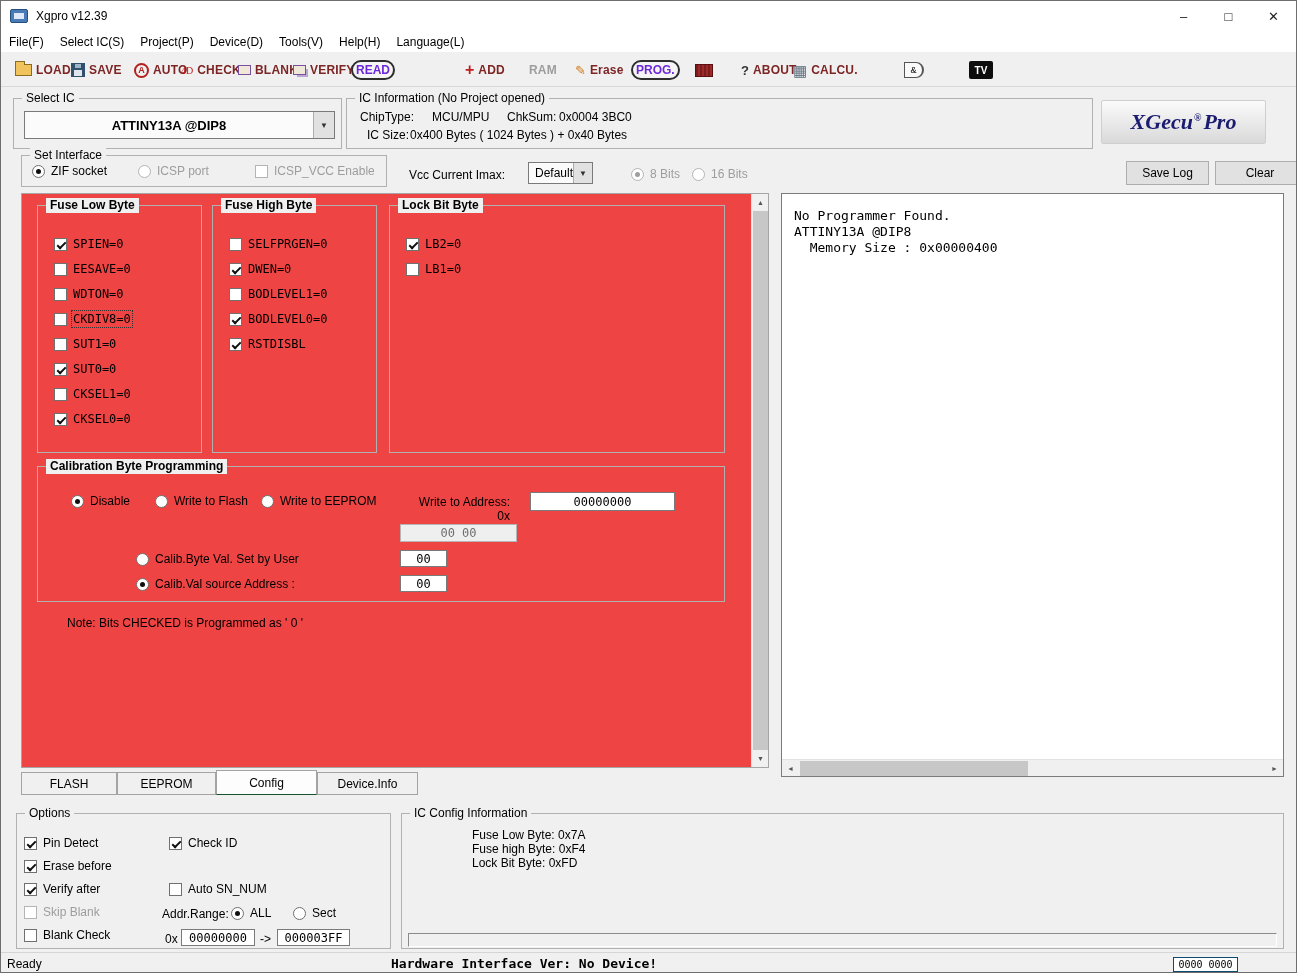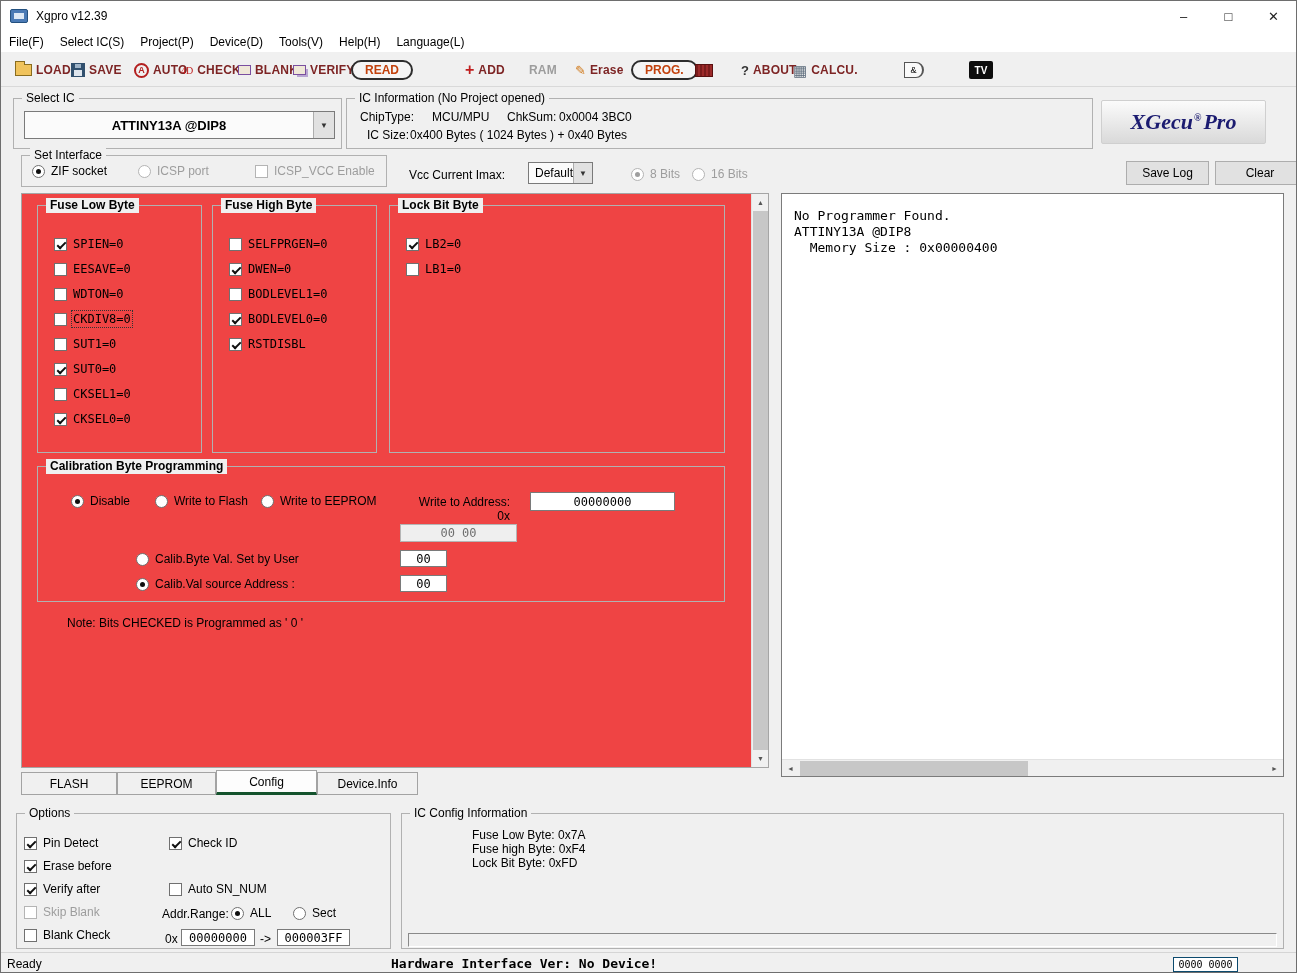--- a/index.html
+++ b/index.html
@@ -37,22 +37,22 @@
                        background:#f0c35c; border:1px solid #8a6d1f; border-bottom:none; }
   .ic-floppy { width:14px; height:14px; background:#31506e; position:relative; }
   .ic-floppy::after { content:""; position:absolute; left:3px; bottom:1px; width:8px; height:6px; background:#dfe6ee; }
   .ic-floppy::before { content:""; position:absolute; left:4px; top:1px; width:6px; height:4px; background:#9fb4c8; }
   .ic-circle { width:15px; height:15px; border:2px solid #b32020; border-radius:50%; color:#b32020;
                display:flex; align-items:center; justify-content:center; font-size:9px; font-weight:bold; }
   .ic-redtext { color:#c02020; font-weight:normal; font-size:10px; font-family:"Liberation Serif",serif; }
   .ic-chipb { width:13px; height:10px; background:#efe8d8; border:1px solid #7a4fa0; }
   .ic-chipv { width:13px; height:10px; background:#efe8d8; border:1px solid #7a4fa0;
               box-shadow:3px 3px 0 -1px #b9a6d2; }
-  .ic-oval { border:2px solid #2d2d2d; border-radius:10px; padding:0 12px; font-weight:bold;
-             font-size:12px; color:#c2410c; background:#f5f5f5; line-height:16px; }
+  .ic-oval { border:2px solid #2d2d2d; border-radius:10px; padding:0 3px; font-weight:bold;
+             font-size:12px; color:#6d28d9; background:#f5f5f5; line-height:16px; }
   .ic-plus { color:#c02020; font-weight:bold; font-size:16px; line-height:16px; }
   .ic-erase { color:#d07818; font-size:13px; }
   .ic-chip { width:18px; height:13px; background:#9c2a2a; border:1px solid #5a1010;
              background-image:repeating-linear-gradient(90deg,#7a1c1c 0 2px,transparent 2px 4px); }
   .ic-q { font-weight:bold; font-size:13px; color:#333; }
   .ic-calc { font-size:15px; color:#5a6a7a; line-height:15px; }
   .ic-gate { width:20px; height:16px; border:1px solid #555; border-right:2px solid #555;
              border-radius:0 9px 9px 0; display:flex; align-items:center; justify-content:center;
              font-size:9px; background:#fafafa; }
   .ic-tv { width:24px; height:18px; background:#0d0d0d; color:#fff; border-radius:2px;
@@ -104,21 +104,21 @@
           border-left:1px solid #e2e2e2; }
   .sb-h { position:absolute; left:0; right:0; bottom:0; height:17px; background:#f0f0f0;
           border-top:1px solid #e2e2e2; }
   .sb-btn { position:absolute; width:17px; height:17px; display:flex; align-items:center;
             justify-content:center; font-size:7px; color:#555; }
   .sb-thumb { position:absolute; background:#c7c7c7; }
 
   
   .tab { position:absolute; top:2px; height:23px; background:#f0f0f0; border:1px solid #a3a3a3;
          display:flex; align-items:center; justify-content:center; font-size:12px; }
-  .tab.active { top:0; height:25px; background:#fdfdfd; border-bottom:3px solid #14532d; z-index:2; }
+  .tab.active { top:0; height:25px; background:#fdfdfd; border-bottom:1px solid #14532d; z-index:2; }
 
   
   #brand { position:absolute; left:1100px; top:99px; width:165px; height:44px;
            background:linear-gradient(#fbfbfb,#d9d9d9); border:1px solid #cfcfcf; border-radius:2px;
            display:flex; align-items:center; justify-content:center;
            font-family:"Liberation Serif", serif; font-style:italic; font-weight:bold;
            font-size:22px; color:#1b1b70; }
   #brand sup { font-size:10px; margin:0 2px 10px 1px; }
 
   

